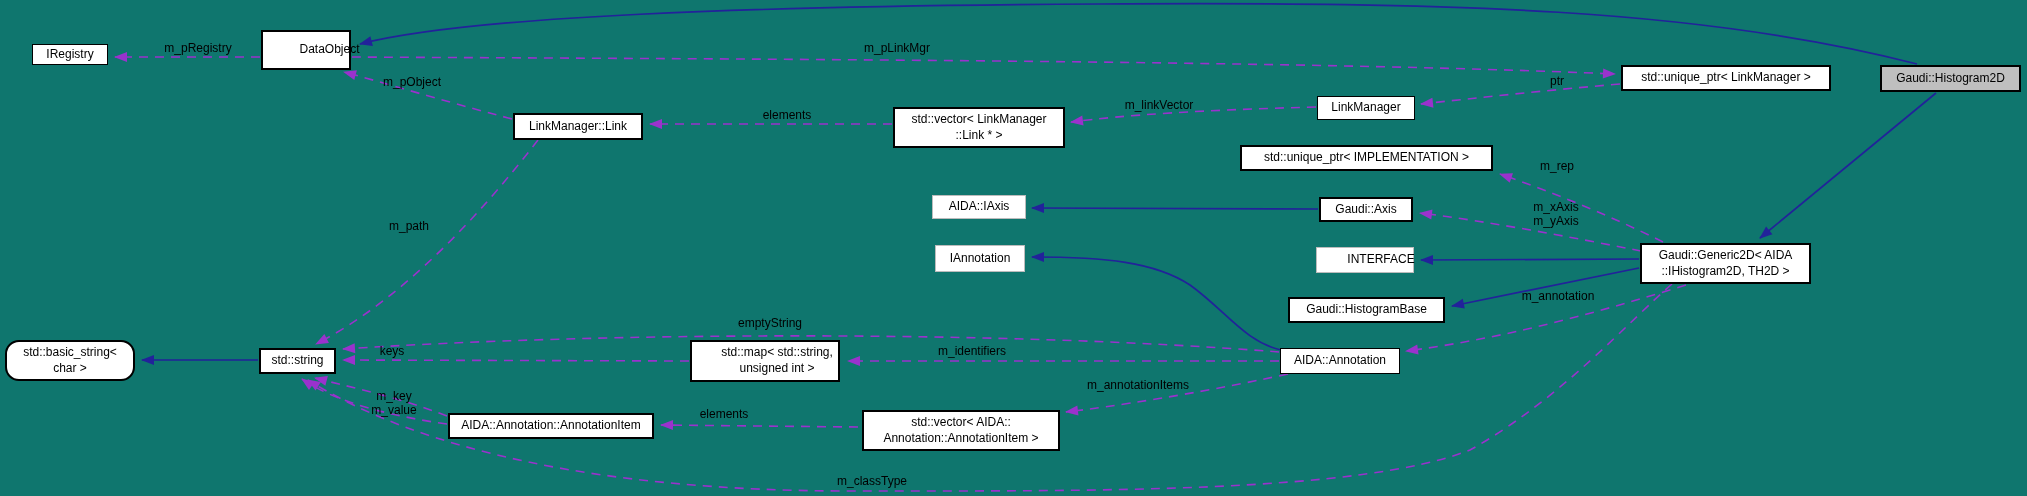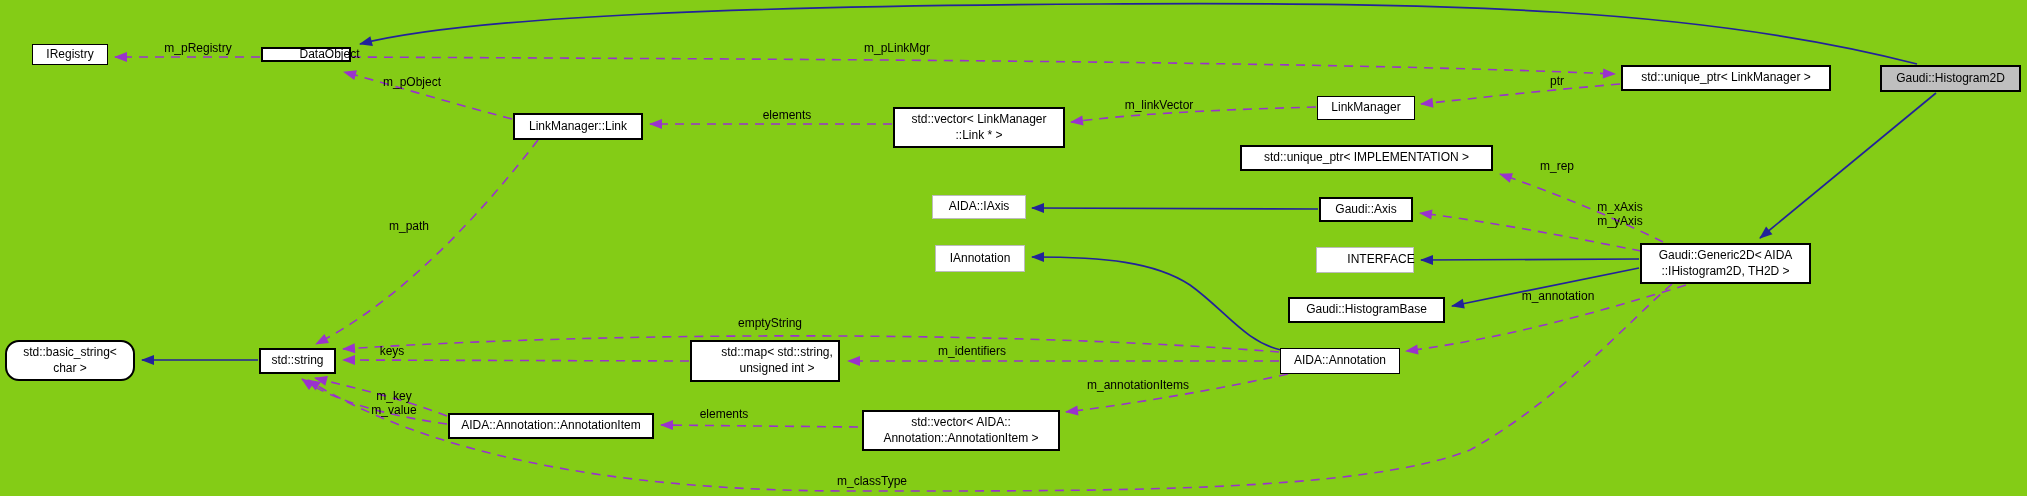--- a/index.html
+++ b/index.html
@@ -1,19 +1,19 @@
 <!DOCTYPE html>
 <html><head>
 <meta charset="utf-8">
 <style>
   html,body{margin:0;padding:0;background:#ffffff;}
   #canvas{
     position:relative;
     width:2027px;height:496px;
-    background:#84cc16;
+    background:#0f766e;
     font-family:"Liberation Sans", sans-serif;
     overflow:hidden;
   }
   #edges{position:absolute;left:0;top:0;width:2027px;height:496px;}
   .node{
     position:absolute;
     box-sizing:border-box;
     display:flex;align-items:center;justify-content:center;
     text-align:center;
     background:#ffffff;
@@ -73,21 +73,21 @@
     <path d="M 689,361 L 343,360" fill="none" stroke="#9a32cd" stroke-width="1.6" stroke-dasharray="9,7" marker-end="url(#mP)"></path>
     <path d="M 1288,374 C 1190,395 1115,406 1066,412" fill="none" stroke="#9a32cd" stroke-width="1.6" stroke-dasharray="9,7" marker-end="url(#mP)"></path>
     <path d="M 858,427 L 661,425" fill="none" stroke="#9a32cd" stroke-width="1.6" stroke-dasharray="9,7" marker-end="url(#mP)"></path>
     <path d="M 447,416 C 400,398 362,390 315,378" fill="none" stroke="#9a32cd" stroke-width="1.6" stroke-dasharray="9,7" marker-end="url(#mP)"></path>
     <path d="M 447,424 C 390,416 335,402 302,379" fill="none" stroke="#9a32cd" stroke-width="1.6" stroke-dasharray="9,7" marker-end="url(#mP)"></path>
     <path d="M 538,140 C 480,215 402,300 316,344" fill="none" stroke="#9a32cd" stroke-width="1.6" stroke-dasharray="9,7" marker-end="url(#mP)"></path>
     <path d="M 1672,284 C 1630,320 1560,400 1470,450 C 1360,493 1100,491 850,491 C 600,491 420,450 308,380" fill="none" stroke="#9a32cd" stroke-width="1.6" stroke-dasharray="9,7" marker-end="url(#mP)"></path>
   </svg>
 
   <div class="node thin" style="left:32px;top:44px;width:76px;height:21px;">IRegistry</div>
-  <div class="node" style="left:261px;top:47px;width:90px;height:15px;padding-left:47px;">DataObject</div>
+  <div class="node" style="left:261px;top:30px;width:90px;height:40px;padding-left:47px;">DataObject</div>
   <div class="node" style="left:513px;top:113px;width:130px;height:27px;">LinkManager::Link</div>
   <div class="node" style="left:893px;top:107px;width:172px;height:41px;">std::vector&lt; LinkManager
 ::Link * &gt;</div>
   <div class="node thin" style="left:1317px;top:96px;width:98px;height:24px;">LinkManager</div>
   <div class="node" style="left:1621px;top:65px;width:210px;height:26px;">std::unique_ptr&lt; LinkManager &gt;</div>
   <div class="node main" style="left:1880px;top:65px;width:141px;height:27px;">Gaudi::Histogram2D</div>
   <div class="node" style="left:1240px;top:145px;width:253px;height:26px;">std::unique_ptr&lt; IMPLEMENTATION &gt;</div>
   <div class="node ext" style="left:932px;top:195px;width:94px;height:24px;">AIDA::IAxis</div>
   <div class="node" style="left:1319px;top:197px;width:94px;height:25px;">Gaudi::Axis</div>
   <div class="node ext" style="left:935px;top:245px;width:90px;height:27px;">IAnnotation</div>
@@ -105,21 +105,21 @@
 Annotation::AnnotationItem &gt;</div>
   <div class="node" style="left:448px;top:413px;width:206px;height:26px;">AIDA::Annotation::AnnotationItem</div>
 
   <span class="elabel" style="left:198px;top:49px;">m_pRegistry</span>
   <span class="elabel" style="left:412px;top:83px;">m_pObject</span>
   <span class="elabel" style="left:897px;top:49px;">m_pLinkMgr</span>
   <span class="elabel" style="left:787px;top:116px;">elements</span>
   <span class="elabel" style="left:1159px;top:106px;">m_linkVector</span>
   <span class="elabel" style="left:1557px;top:82px;">ptr</span>
   <span class="elabel" style="left:1557px;top:167px;">m_rep</span>
-  <span class="elabel" style="left:1620px;top:215px;">m_xAxis
+  <span class="elabel" style="left:1556px;top:215px;">m_xAxis
 m_yAxis</span>
   <span class="elabel" style="left:1558px;top:297px;">m_annotation</span>
   <span class="elabel" style="left:972px;top:352px;">m_identifiers</span>
   <span class="elabel" style="left:770px;top:324px;">emptyString</span>
   <span class="elabel" style="left:392px;top:352px;">keys</span>
   <span class="elabel" style="left:1138px;top:386px;">m_annotationItems</span>
   <span class="elabel" style="left:724px;top:415px;">elements</span>
   <span class="elabel" style="left:394px;top:404px;">m_key
 m_value</span>
   <span class="elabel" style="left:409px;top:227px;">m_path</span>

